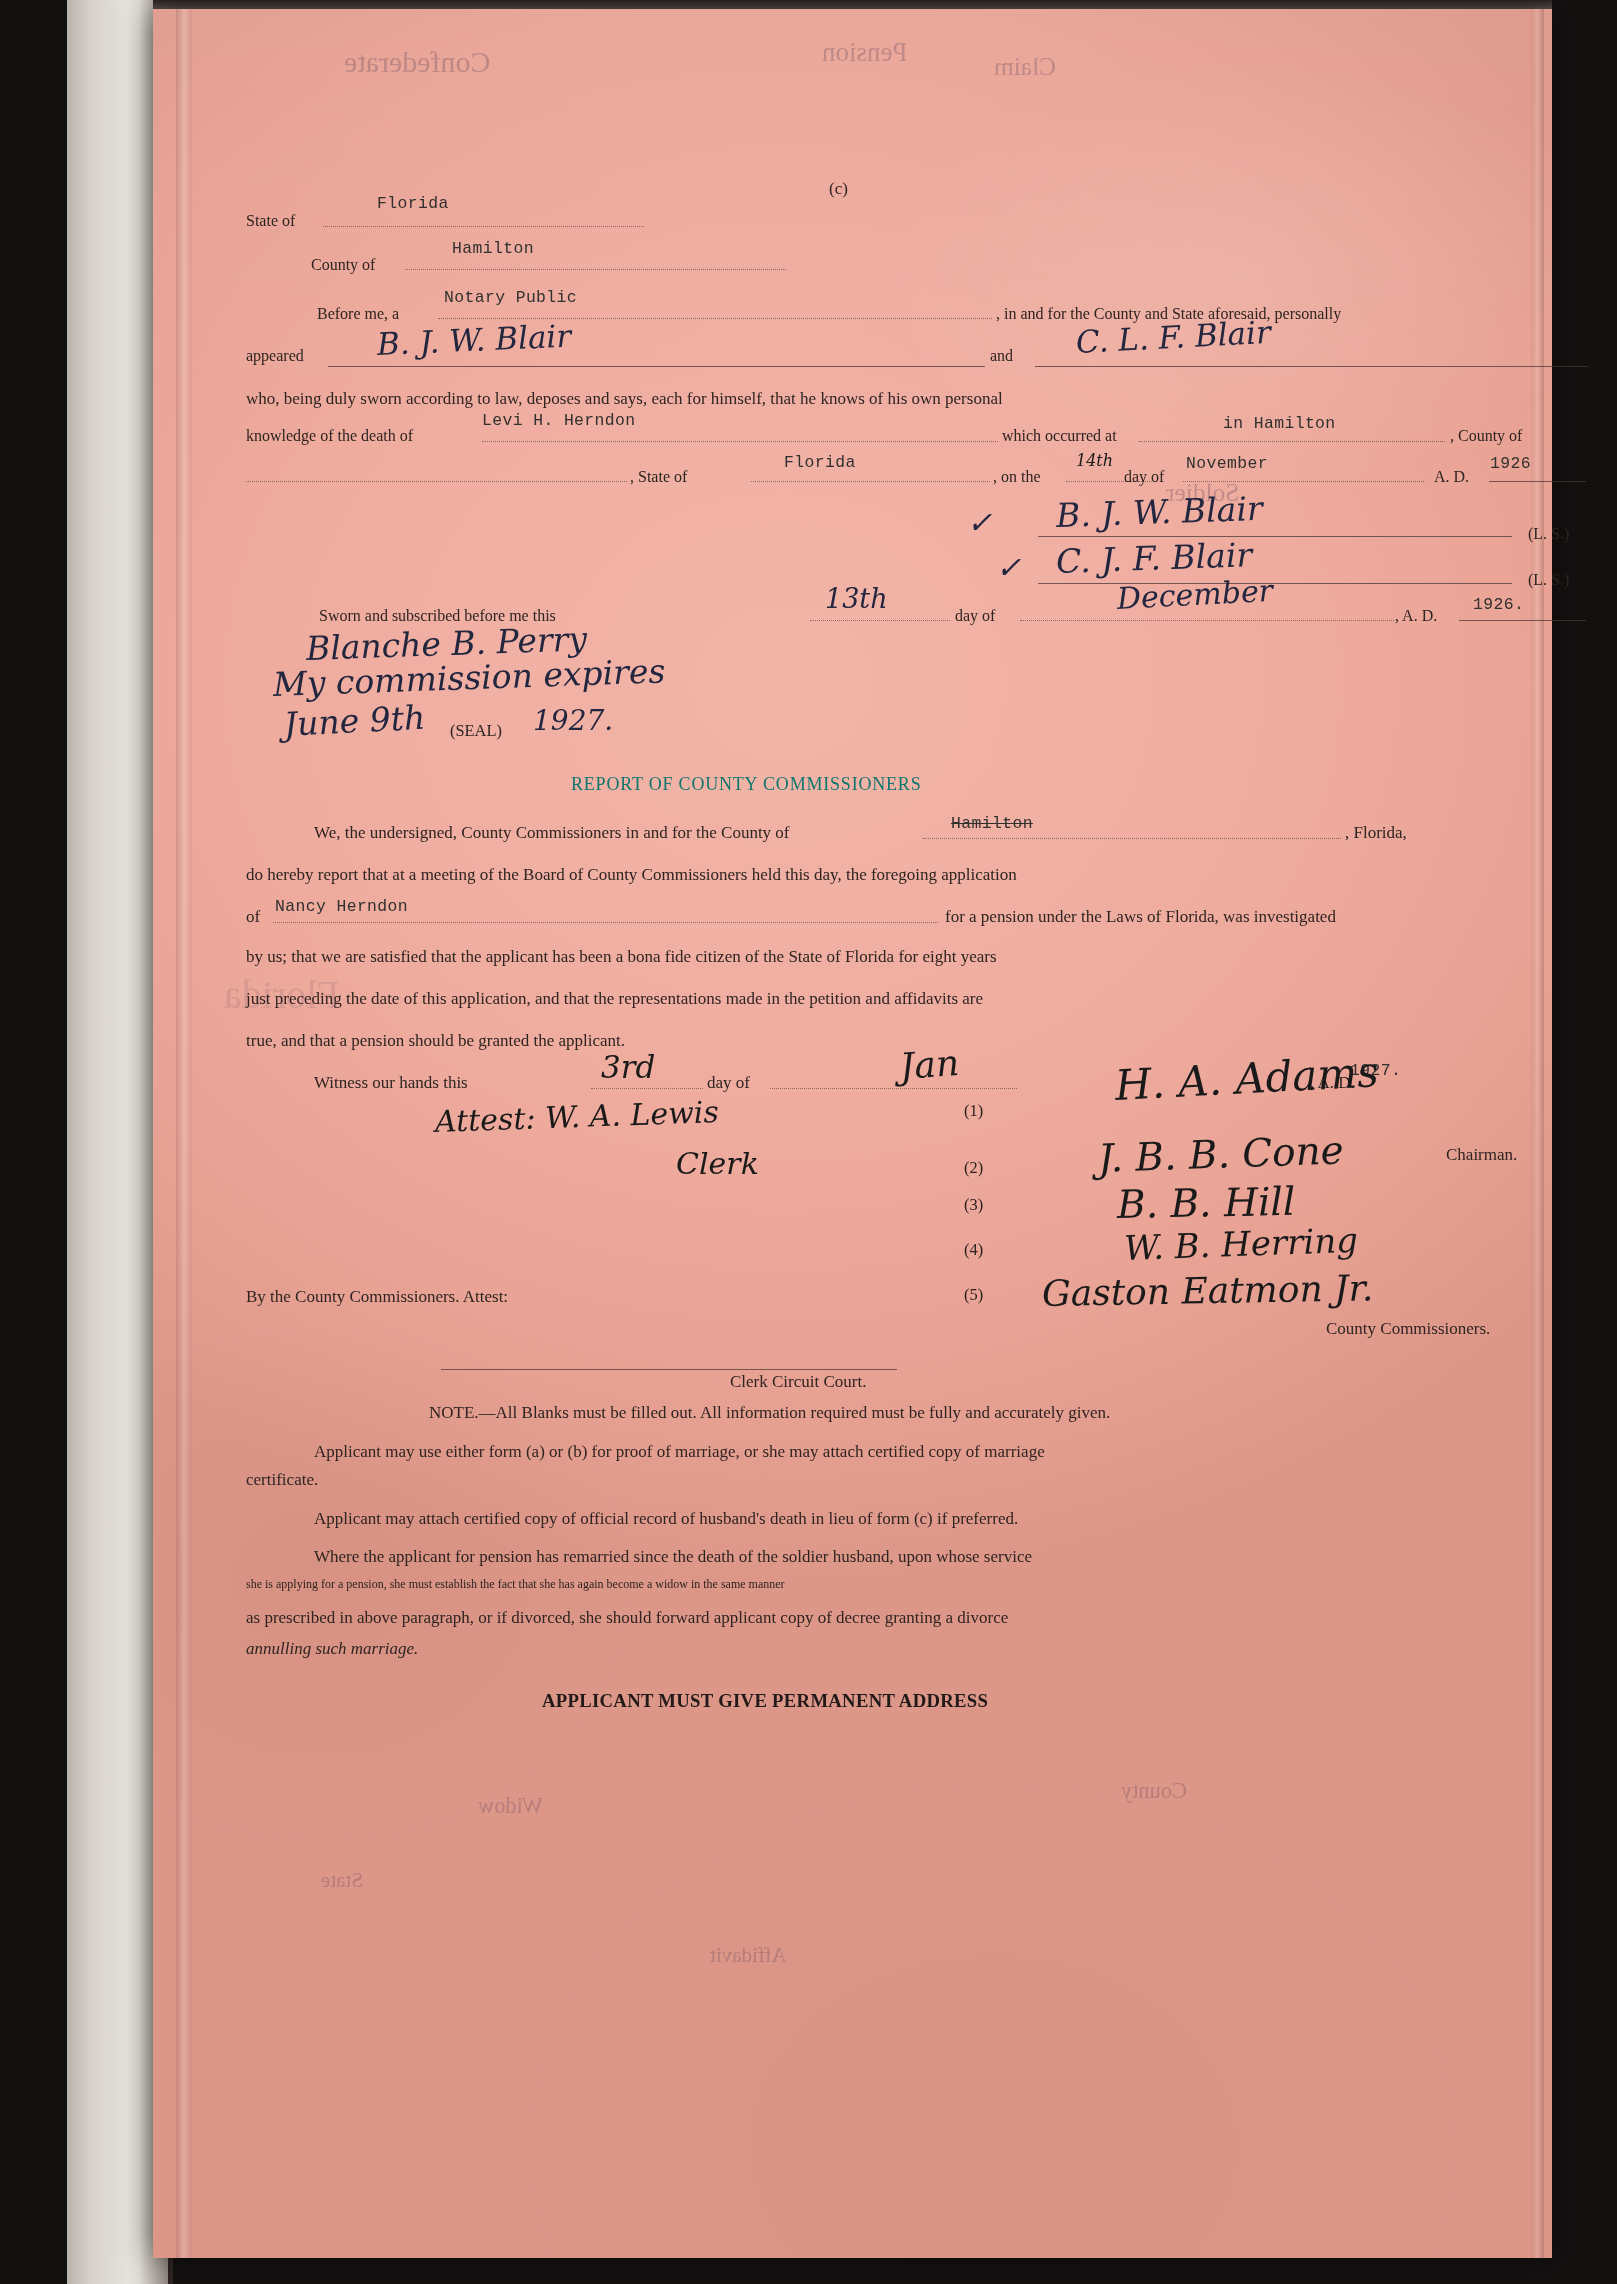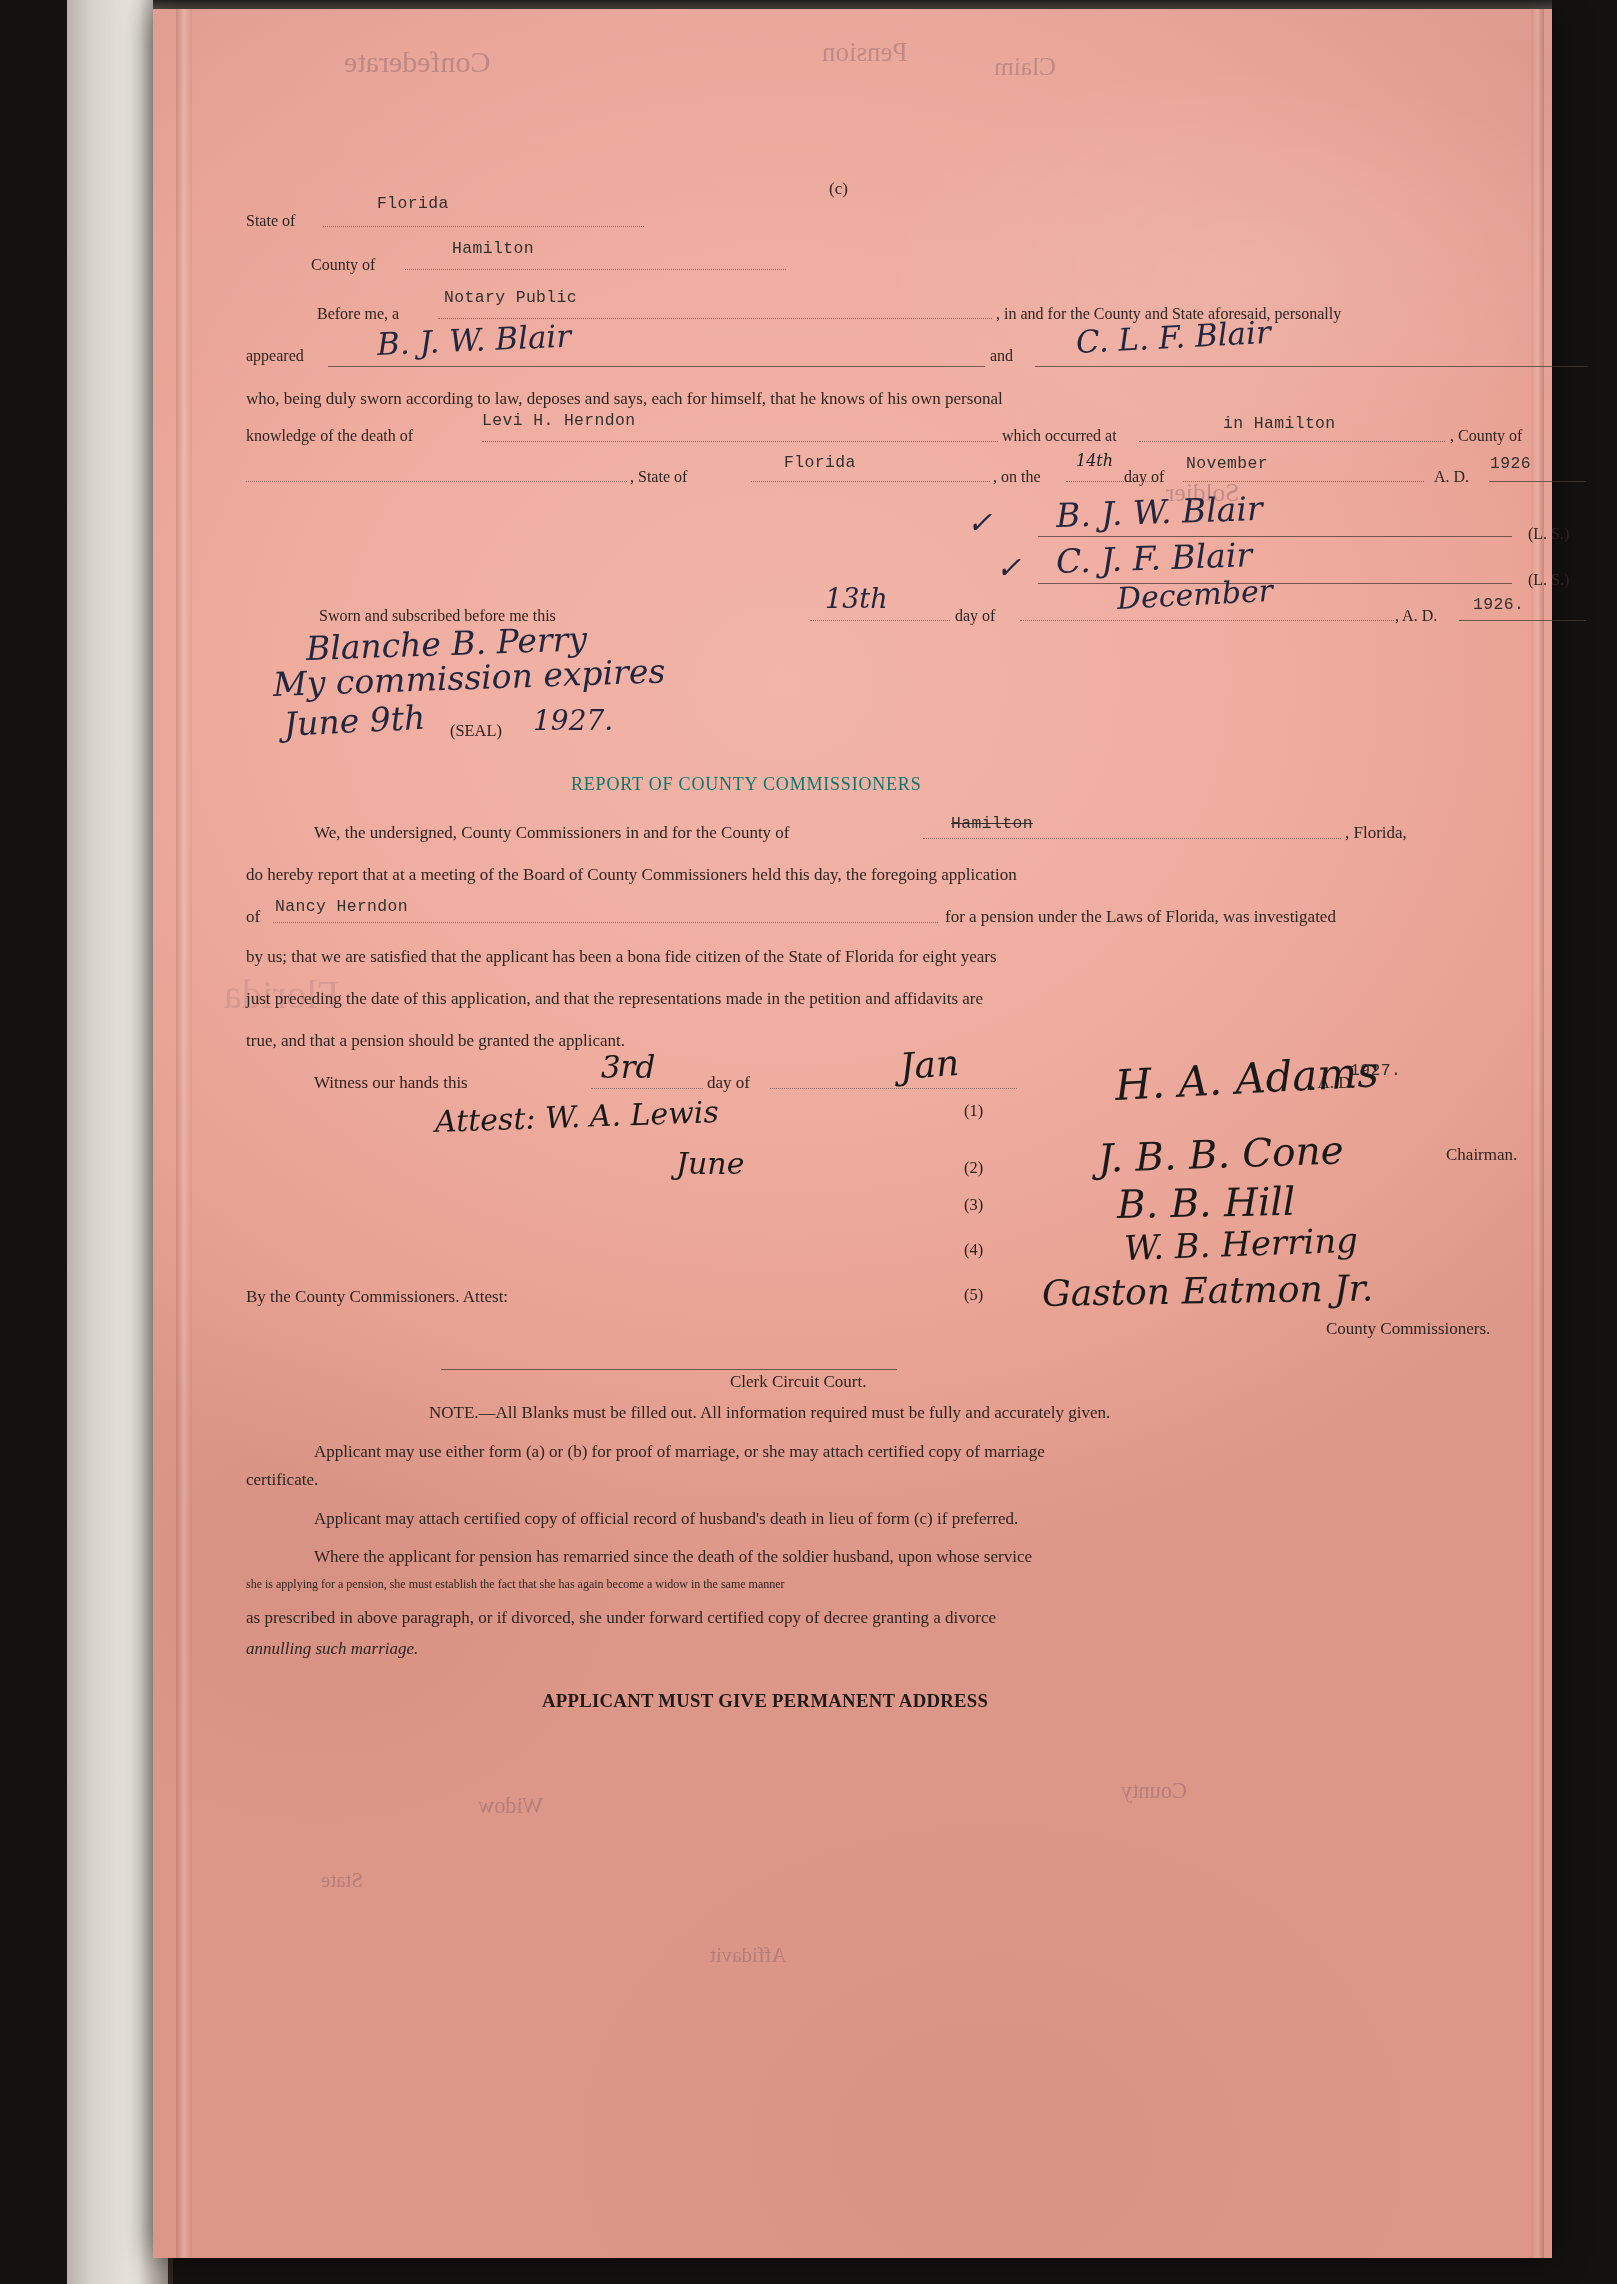--- a/index.html
+++ b/index.html
@@ -269,21 +269,21 @@
   <div class="pt" style="left:161px;top:1064px;font-size:17px;">Witness our hands this</div>
   <div class="rule dotted" style="left:438px;top:1079px;width:112px;"></div>
   <div class="hw dark" style="left:448px;top:1040px;font-size:31px;">3rd</div>
   <div class="pt" style="left:554px;top:1064px;font-size:17px;">day of</div>
   <div class="rule dotted" style="left:617px;top:1079px;width:247px;"></div>
   <div class="hw dark" style="left:747px;top:1037px;font-size:36px;transform:rotate(-4deg);">Jan</div>
   <div class="pt" style="left:1157px;top:1064px;font-size:17px;">, A. D.</div>
   <div class="tw" style="left:1197px;top:1052px;">1927.</div>
 
   <div class="hw dark" style="left:282px;top:1095px;font-size:30px;transform:rotate(-2deg);">Attest: W. A. Lewis</div>
-  <div class="hw dark" style="left:523px;top:1137px;font-size:30px;">June</div>
+  <div class="hw dark" style="left:523px;top:1137px;font-size:30px;">Clerk</div>
 
   <div class="num" style="left:811px;top:1092px;">(1)</div>
   <div class="num" style="left:811px;top:1149px;">(2)</div>
   <div class="num" style="left:811px;top:1186px;">(3)</div>
   <div class="num" style="left:811px;top:1231px;">(4)</div>
   <div class="num" style="left:811px;top:1276px;">(5)</div>
 
   <div class="hw dark" style="left:962px;top:1052px;font-size:42px;transform:rotate(-3deg);">H. A. Adams</div>
   <div class="hw dark" style="left:945px;top:1127px;font-size:39px;transform:rotate(-2deg);">J. B. B. Cone</div>
   <div class="hw dark" style="left:964px;top:1173px;font-size:39px;transform:rotate(-1deg);">B. B. Hill</div>
@@ -296,19 +296,19 @@
 
   <div class="rule" style="left:288px;top:1360px;width:456px;"></div>
   <div class="pt" style="left:577px;top:1363px;font-size:17px;">Clerk Circuit Court.</div>
 
   <div class="pt" style="left:276px;top:1394px;font-size:17px;">NOTE.—All Blanks must be filled out.  All information required must be fully and accurately given.</div>
   <div class="pt" style="left:161px;top:1433px;font-size:17px;">Applicant may use either form (a) or (b) for proof of marriage, or she may attach certified copy of marriage</div>
   <div class="pt" style="left:93px;top:1461px;font-size:17px;">certificate.</div>
   <div class="pt" style="left:161px;top:1500px;font-size:17px;">Applicant may attach certified copy of official record of husband's death in lieu of form (c) if preferred.</div>
   <div class="pt" style="left:161px;top:1538px;font-size:17px;">Where the applicant for pension has remarried since the death of the soldier husband, upon whose service</div>
   <div class="pt" style="left:93px;top:1568px;font-size:12px;">she is applying for a pension, she must establish the fact that she has again become a widow in the same manner</div>
-  <div class="pt" style="left:93px;top:1599px;font-size:17px;">as prescribed in above paragraph, or if divorced, she under forward certified copy of decree granting a divorce</div>
+  <div class="pt" style="left:93px;top:1599px;font-size:17px;">as prescribed in above paragraph, or if divorced, she should forward applicant copy of decree granting a divorce</div>
   <div class="pt" style="left:93px;top:1630px;font-size:17px;font-style:italic;">annulling such marriage.</div>
 
   <div class="bold-head" style="left:389px;top:1681px;">APPLICANT MUST GIVE PERMANENT ADDRESS</div>
 
 </div>
 
 
 </body></html>

